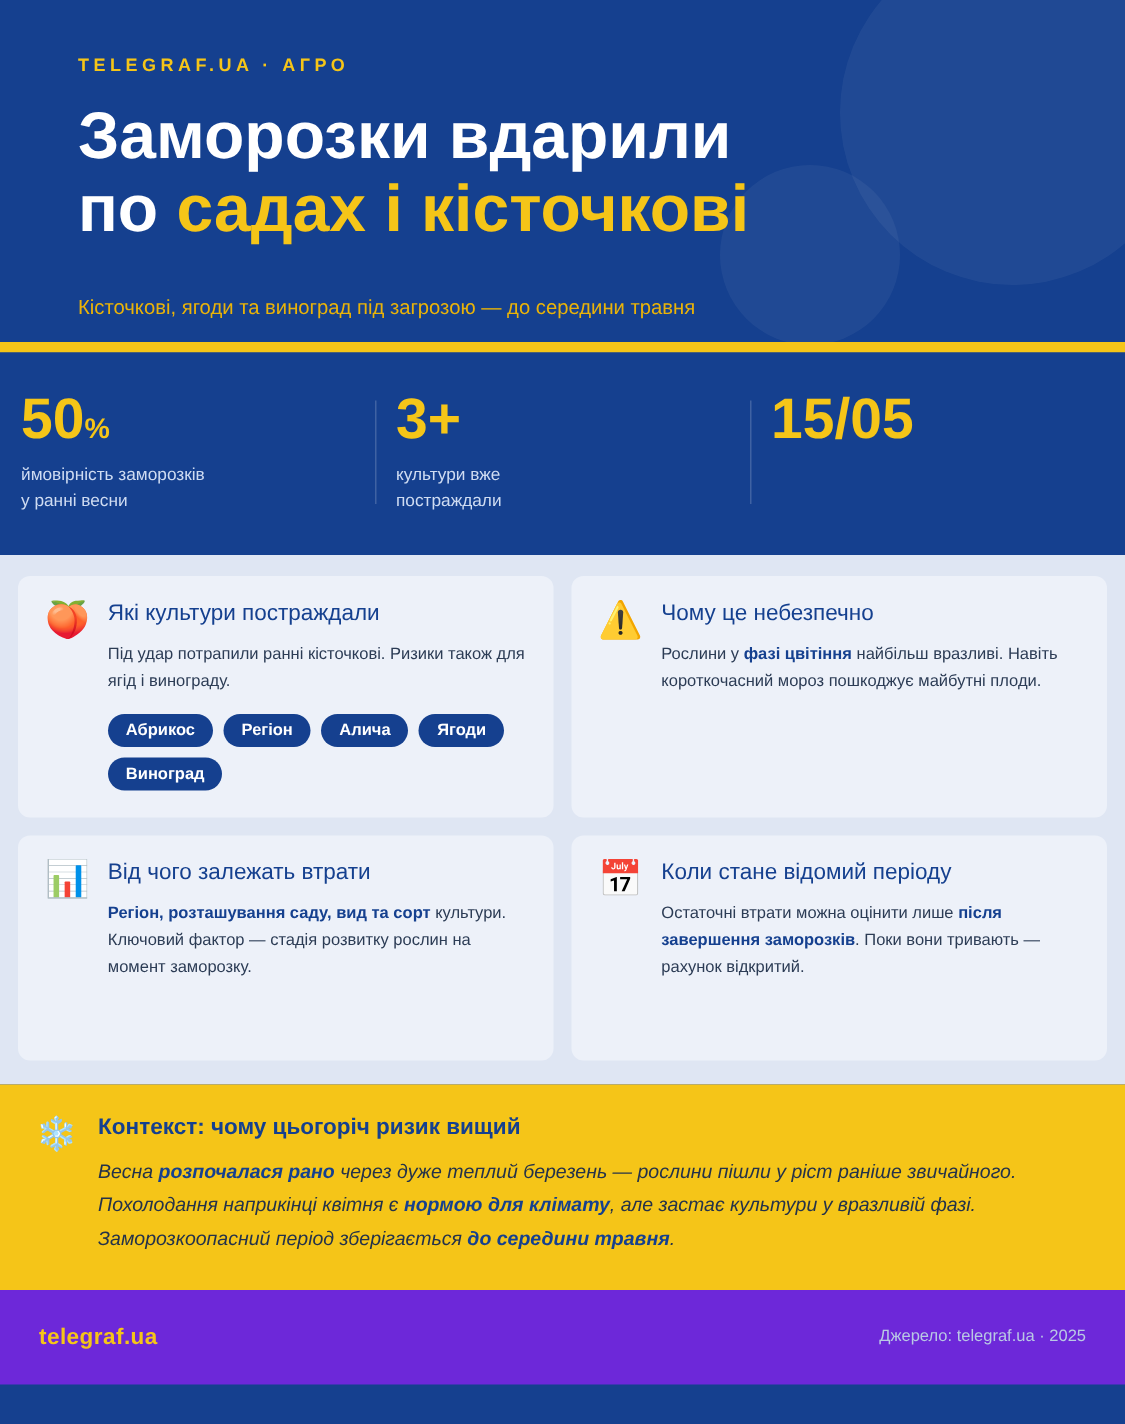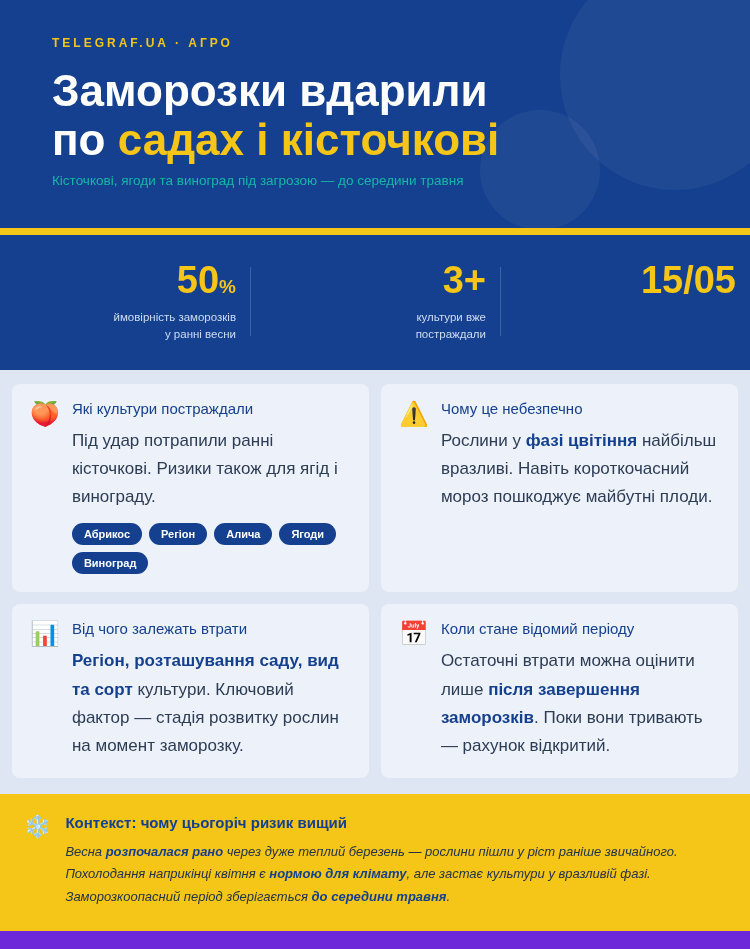--- a/index.html
+++ b/index.html
@@ -63,44 +63,44 @@
   .h1 {
     color: #ffffff;
     font-size: 44px;
     line-height: 1.12;
     font-weight: 700;
     position: relative;
     z-index: 2;
   }
   .h1 .accent { color: #f5c518; }
   .subtitle {
-    color: #14b8a6;
+    color: #eab308;
     font-size: 13.5px;
-    margin-top: 8px;
+    margin-top: 32px;
     position: relative;
     z-index: 2;
   }
   .header-rule {
     height: 7px;
     background: #f5c518;
     position: relative;
     z-index: 1;
   }
 
   
   .stats {
     position: relative;
     z-index: 1;
     display: flex;
     background: #15408f;
     padding: 26px 0 28px;
   }
   .stat {
     flex: 1;
-    text-align: right;
+    text-align: left;
     padding: 0 14px;
     position: relative;
   }
   .stat + .stat::before {
     content: "";
     position: absolute;
     left: 0; top: 6px; bottom: 6px;
     width: 1px;
     background: rgba(255,255,255,0.18);
   }
@@ -146,21 +146,21 @@
   }
   .card-body { flex: 1 1 auto; }
   .card-title {
     color: #15408f;
     font-size: 15px;
     font-weight: 400;
     margin-bottom: 10px;
   }
   .card-text {
     color: #2c3c55;
-    font-size: 17px;
+    font-size: 11px;
     line-height: 1.65;
   }
   .card-text b { color: #15408f; }
   .tags {
     margin-top: 12px;
     display: flex;
     flex-wrap: wrap;
     gap: 7px;
   }
   .tag {

